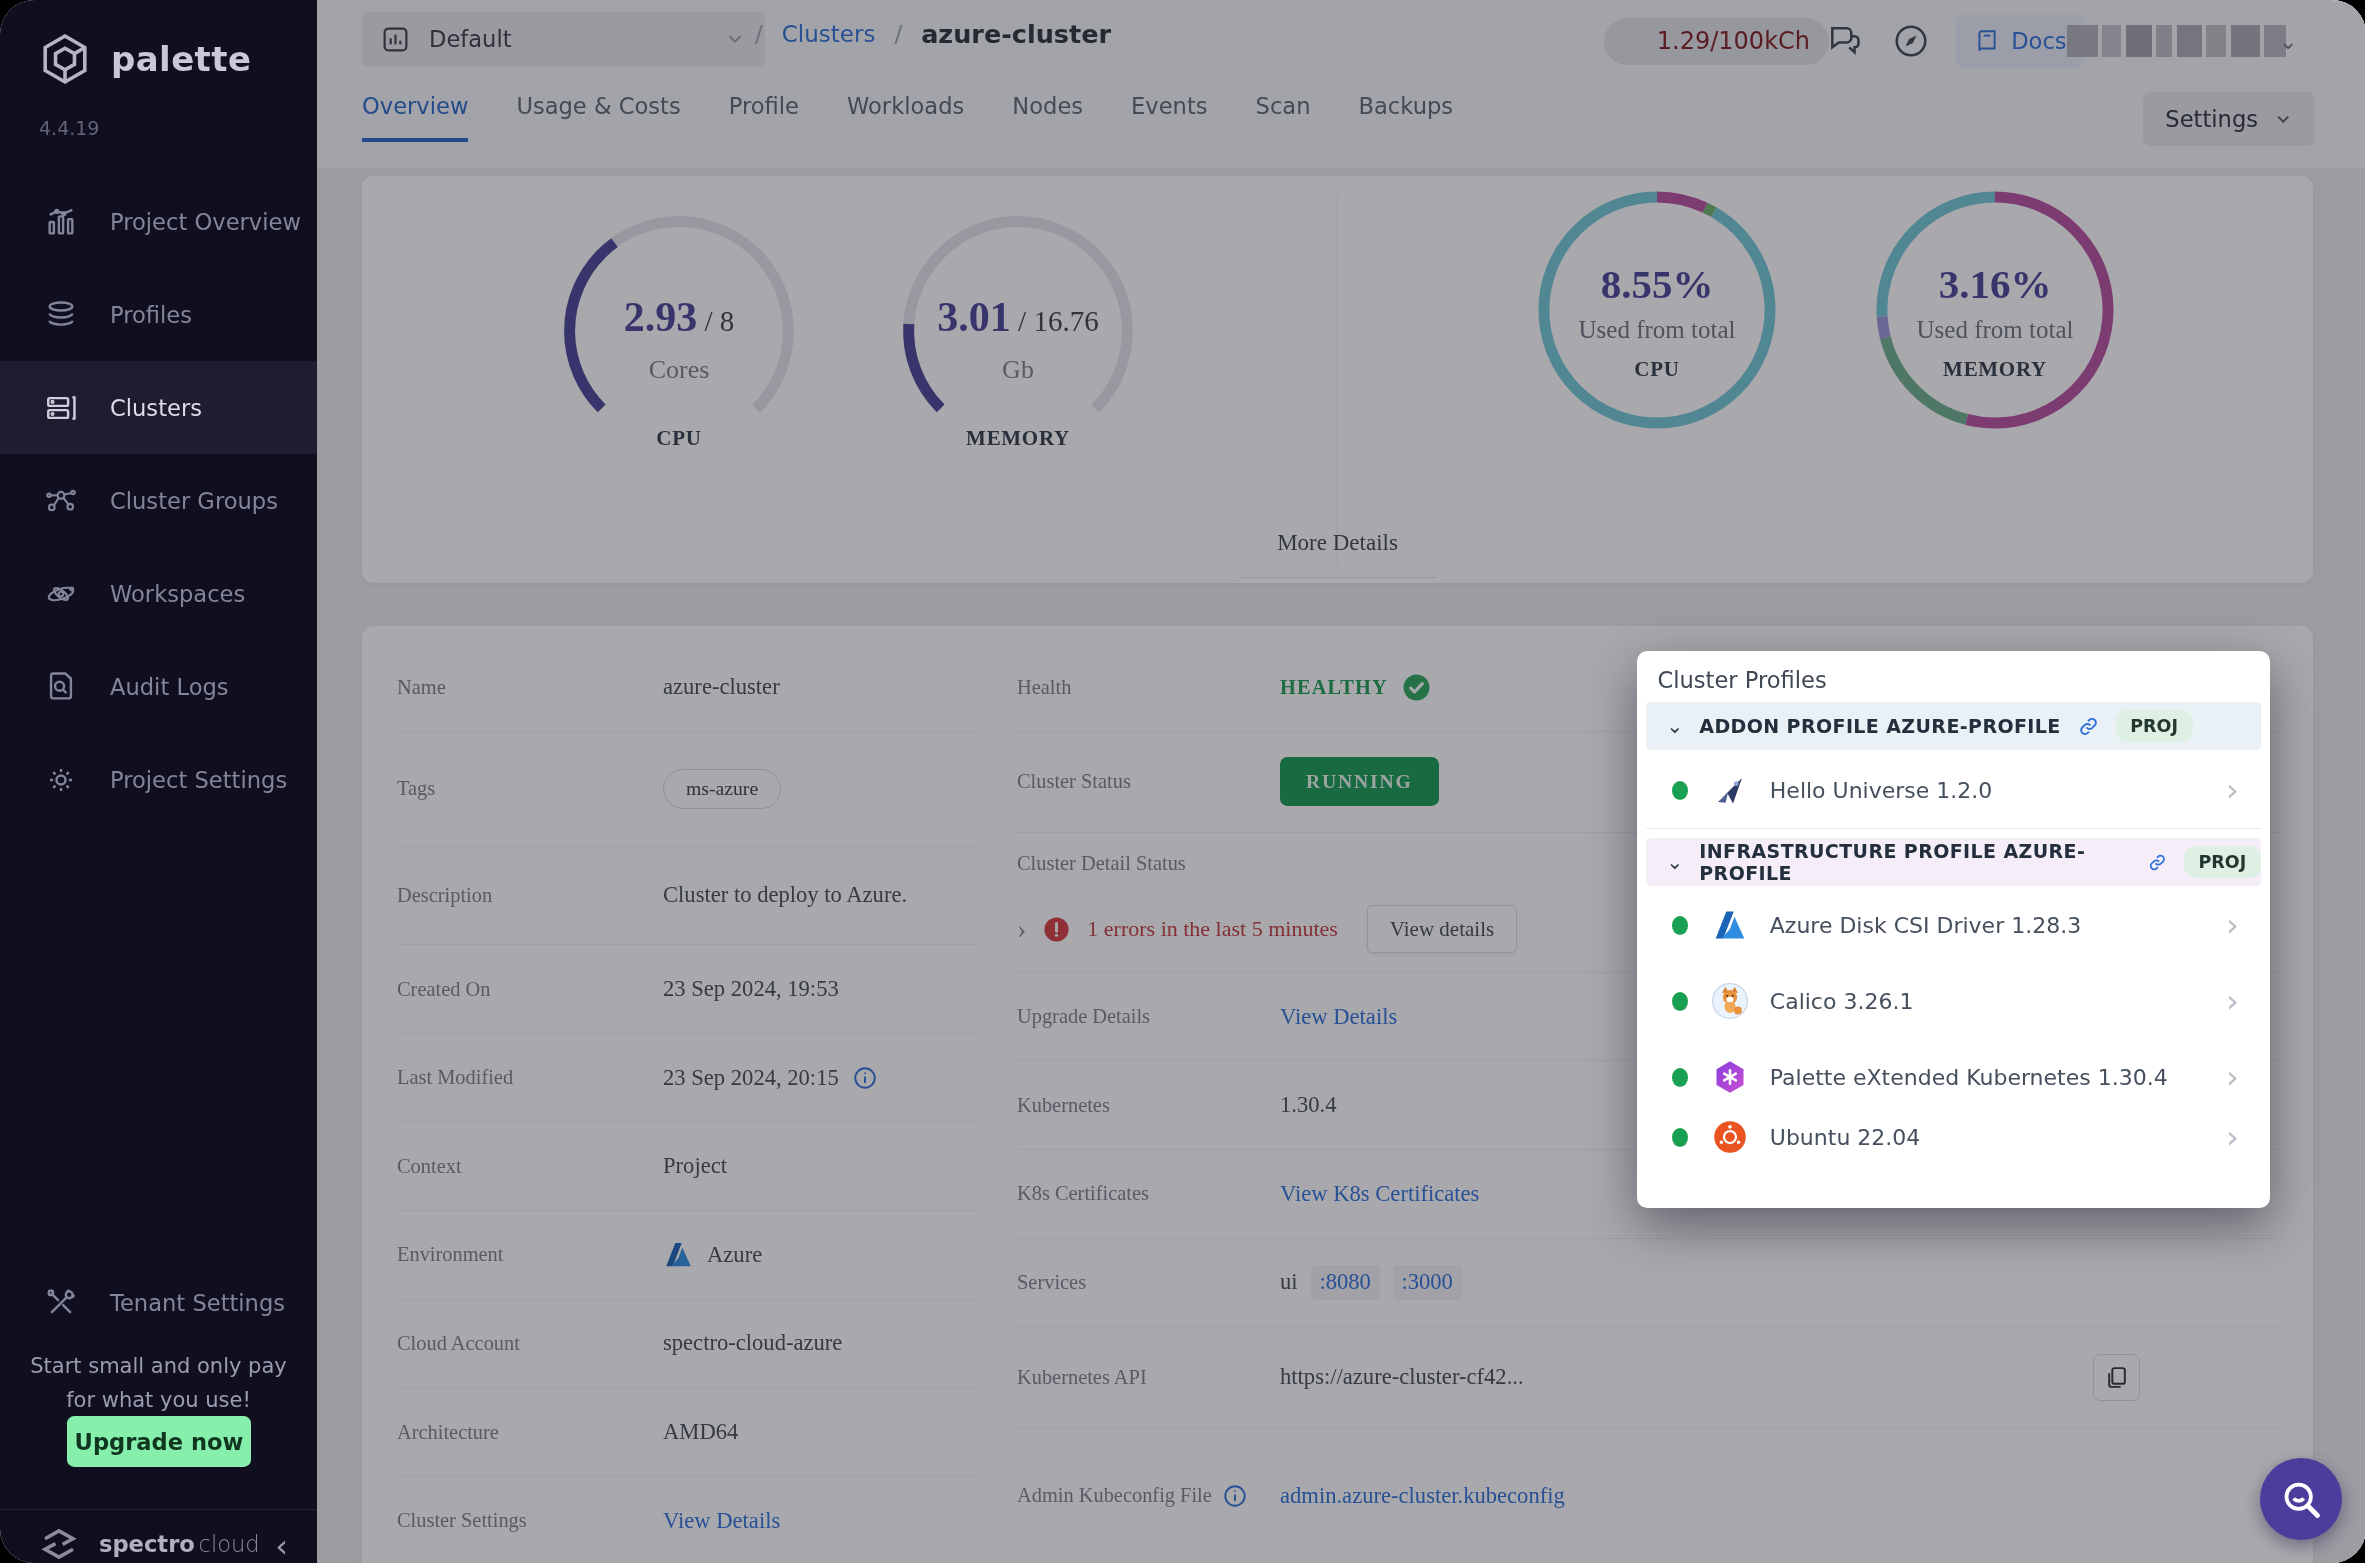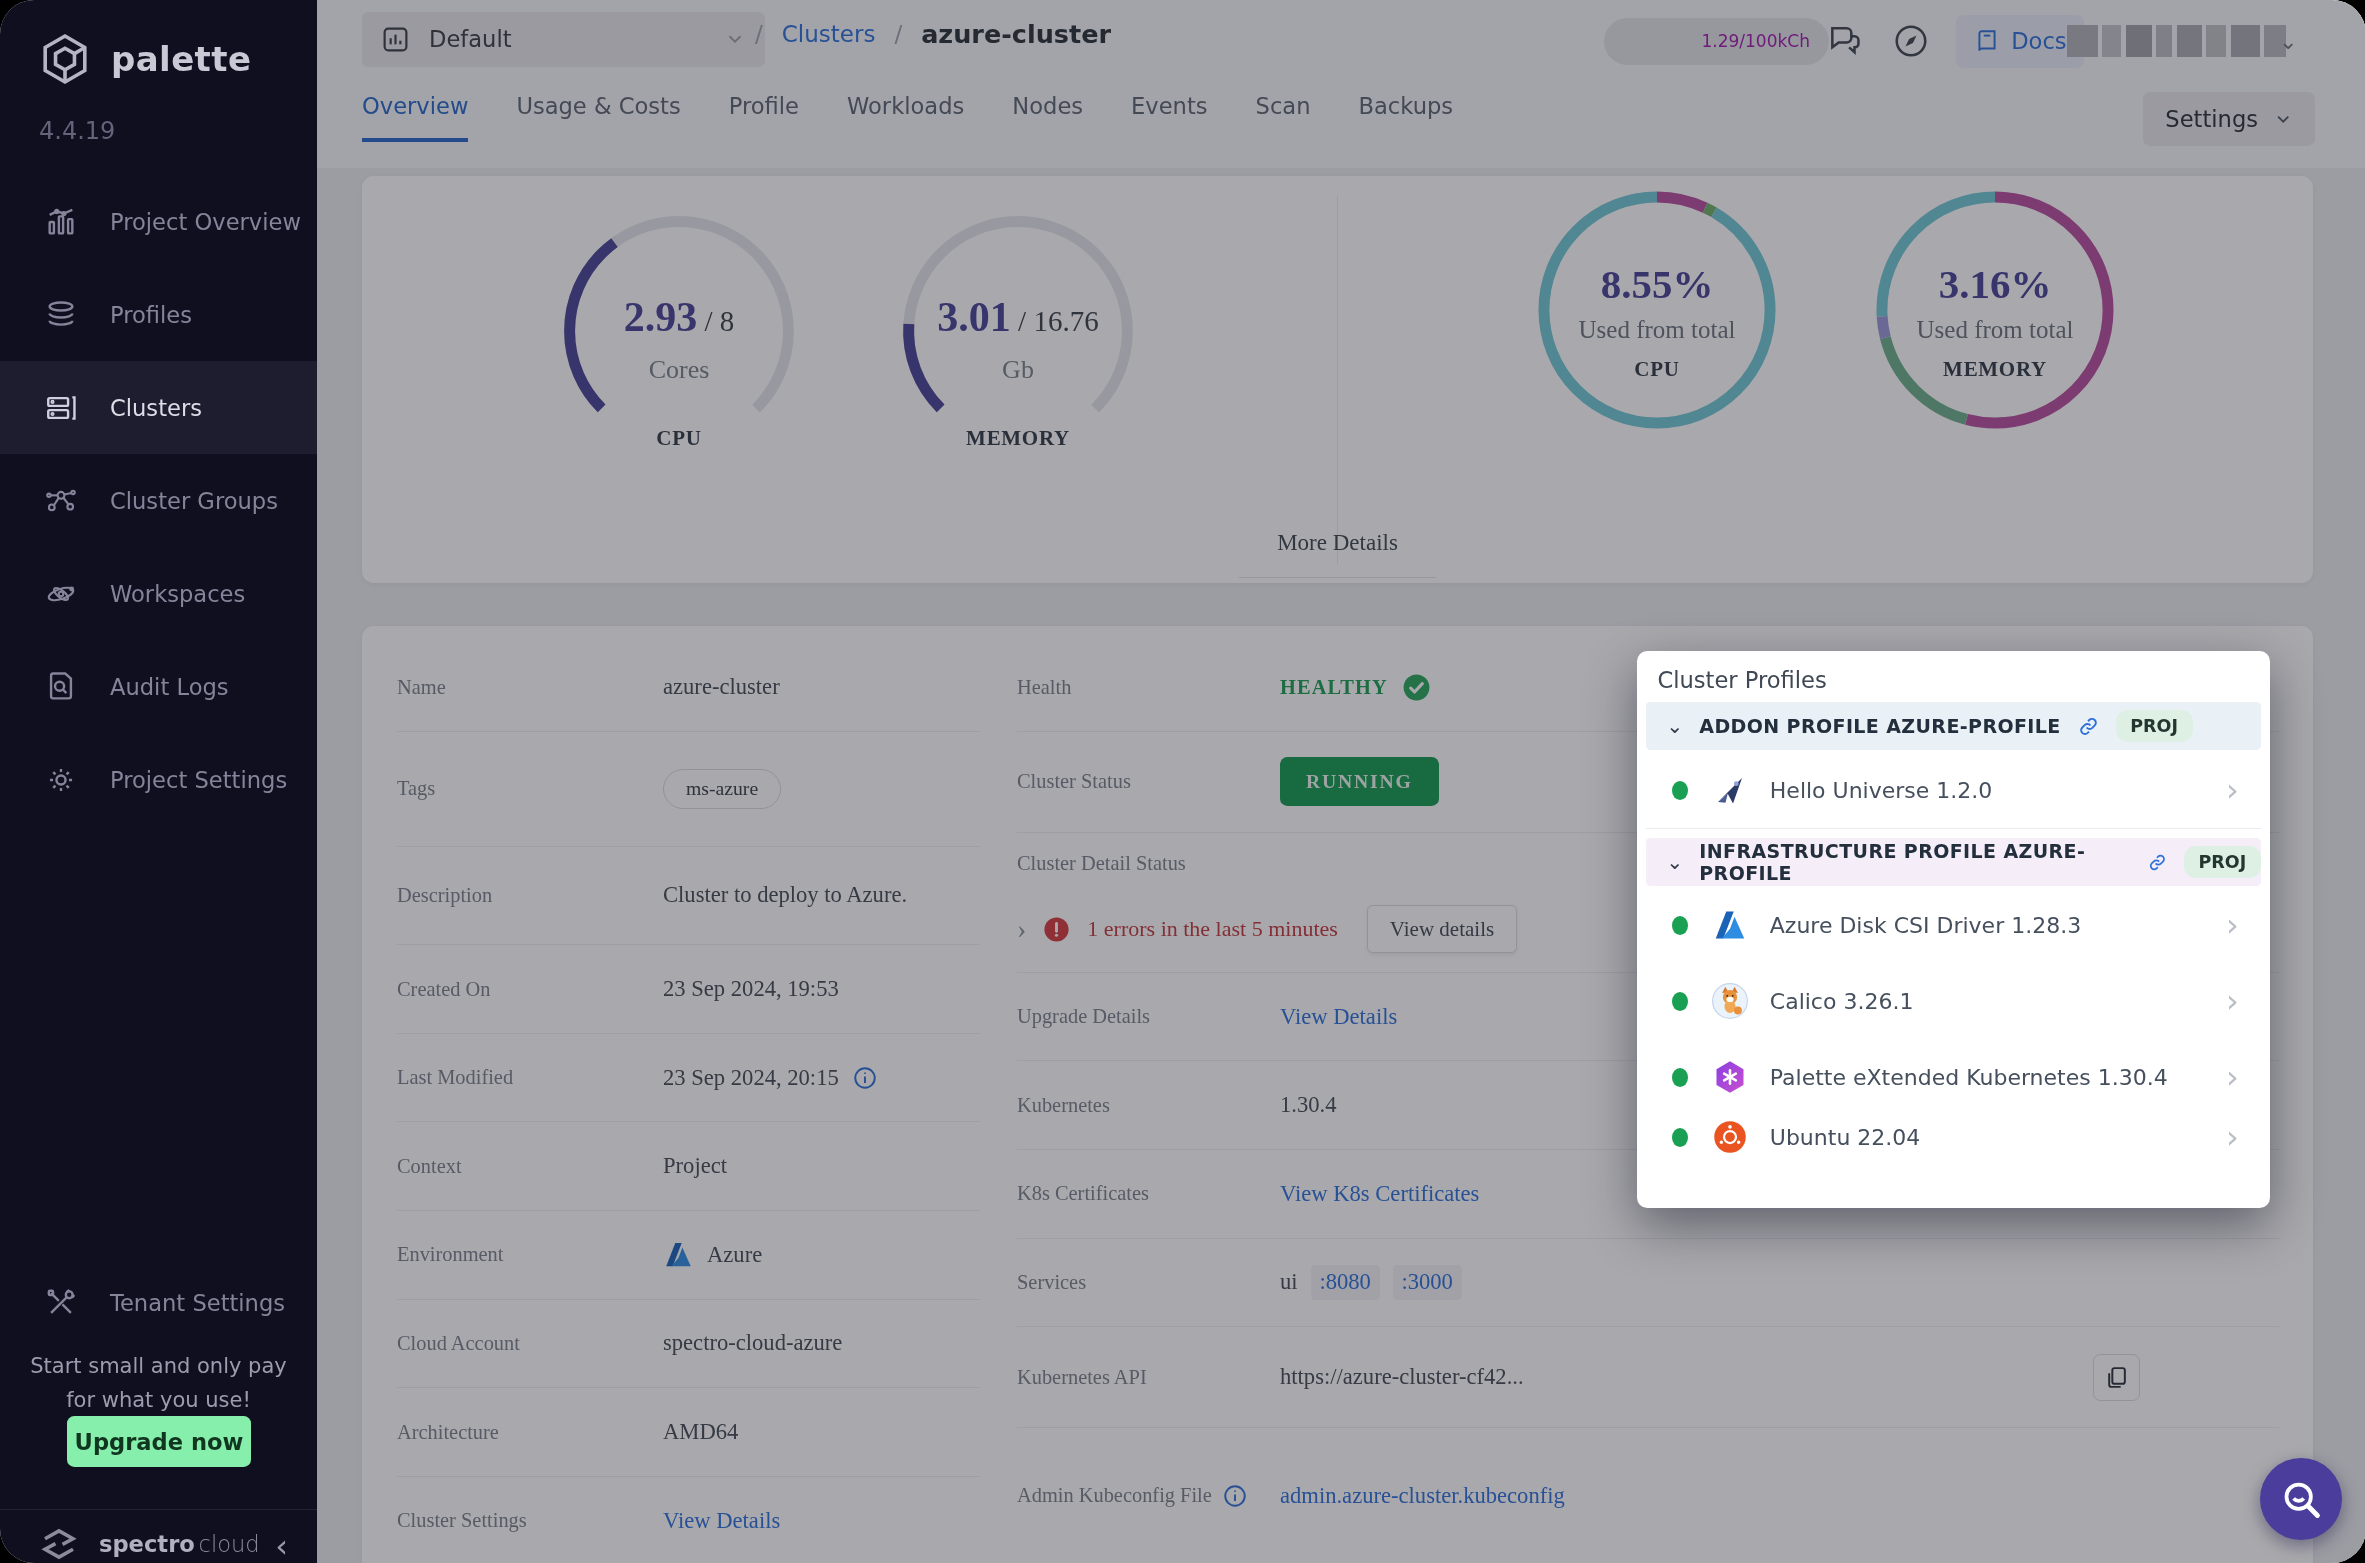--- a/index.html
+++ b/index.html
@@ -4,21 +4,21 @@
 <style>
   html,body{margin:0;padding:0;background:#000;}
   body{width:2366px;height:1563px;position:relative;overflow:hidden;
        font-family:"DejaVu Sans","Liberation Sans",sans-serif;}
   .window{position:absolute;inset:0;border-radius:34px;overflow:hidden;background:#eaecef;}
 
   
   .sidebar{position:absolute;left:0;top:0;width:317px;height:1563px;background:#100f1f;z-index:6;}
   .brand{position:absolute;left:38px;top:32px;display:flex;align-items:center;gap:19px;}
   .brand-text{color:#c9c9d6;font-size:34px;font-weight:600;letter-spacing:0.4px;}
-  .version{position:absolute;left:39px;top:117px;color:#63637a;font-size:24px;}
+  .version{position:absolute;left:39px;top:117px;color:#63637a;font-size:19px;}
   .nav{position:absolute;left:0;top:175px;width:317px;}
   .nav-item{height:93px;display:flex;align-items:center;padding-left:44px;gap:32px;cursor:pointer;}
   .nav-item .lbl{color:#84849a;font-size:22.6px;}
   .nav-item svg{stroke:#84849a;}
   .nav-item.active{background:#1e1d30;}
   .nav-item.active .lbl{color:#dddde8;}
   .nav-item.active svg{stroke:#cfcfe0;}
   .tenant{position:absolute;left:0;top:1256px;width:317px;}
   .promo{position:absolute;left:0;top:1349px;width:317px;text-align:center;color:#9c9cb0;font-size:21px;line-height:34px;}
   .upgrade-btn{position:absolute;left:67px;top:1416px;width:184px;height:51px;background:#86efac;border-radius:7.3px;
@@ -33,21 +33,21 @@
   .main{position:absolute;left:317px;top:0;right:0;bottom:0;background:#eaecef;z-index:1;}
   .header{position:absolute;left:0;top:0;right:0;height:168px;background:#f6f7f9;}
   .proj-chip{position:absolute;left:45px;top:11.7px;width:365px;height:55px;background:#e7e7eb;border-radius:5.8px;
     display:flex;align-items:center;padding:0 19px;gap:19px;cursor:pointer;}
   .proj-chip .plabel{color:#3a4048;font-size:22.6px;flex:1;}
   .crumbs{position:absolute;left:438px;top:19px;display:flex;align-items:center;gap:19px;font-size:23px;}
   .crumbs .sep{color:#9aa2ac;}
   .crumbs .root{color:#2f71d9;cursor:pointer;}
   .crumbs .cur{color:#2b3139;font-weight:600;font-size:25.5px;}
   .credits{position:absolute;left:1287px;top:17.5px;width:187px;height:47px;background:#e2e2e7;border-radius:728px;
-    display:flex;align-items:center;justify-content:flex-end;padding:0 19px;color:#a21caf;font-size:17px;}
+    display:flex;align-items:center;justify-content:flex-end;padding:0 19px;color:#7f1d1d;font-size:24px;}
   .ic-btn{position:absolute;top:22px;cursor:pointer;}
   .docs-chip{position:absolute;left:1639px;top:14.6px;height:53px;background:#e9eef8;border-radius:7.3px;
     display:flex;align-items:center;gap:11.7px;padding:0 17.5px;color:#2f71d9;font-size:22.6px;font-weight:500;cursor:pointer;}
   .censor{position:absolute;left:1750px;top:25px;display:flex;gap:4.4px;align-items:center;cursor:pointer;}
   .censor i{display:block;height:32px;}
   .chev-user{position:absolute;left:1962px;top:29px;color:#6a7078;font-size:22px;}
   .tabs{position:absolute;left:45px;top:93px;display:flex;gap:48px;}
   .tab{font-size:22.6px;color:#5d6672;padding-bottom:19px;cursor:pointer;}
   .tab.active{color:#2868c9;border-bottom:4.4px solid #2868c9;}
   .settings-btn{position:absolute;right:51px;top:92px;height:54px;background:#e7e7eb;border-radius:7.3px;

